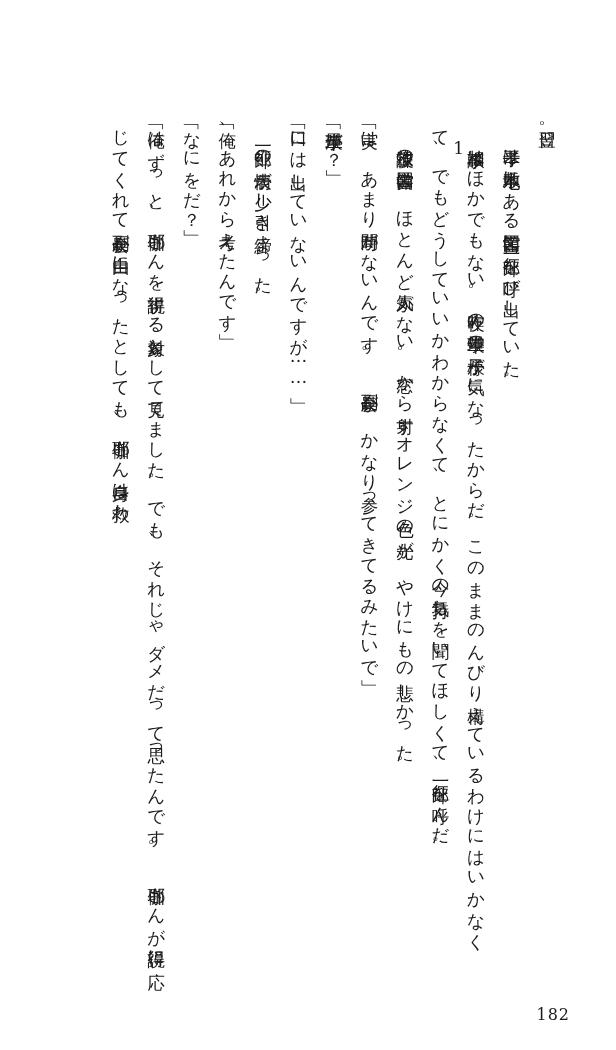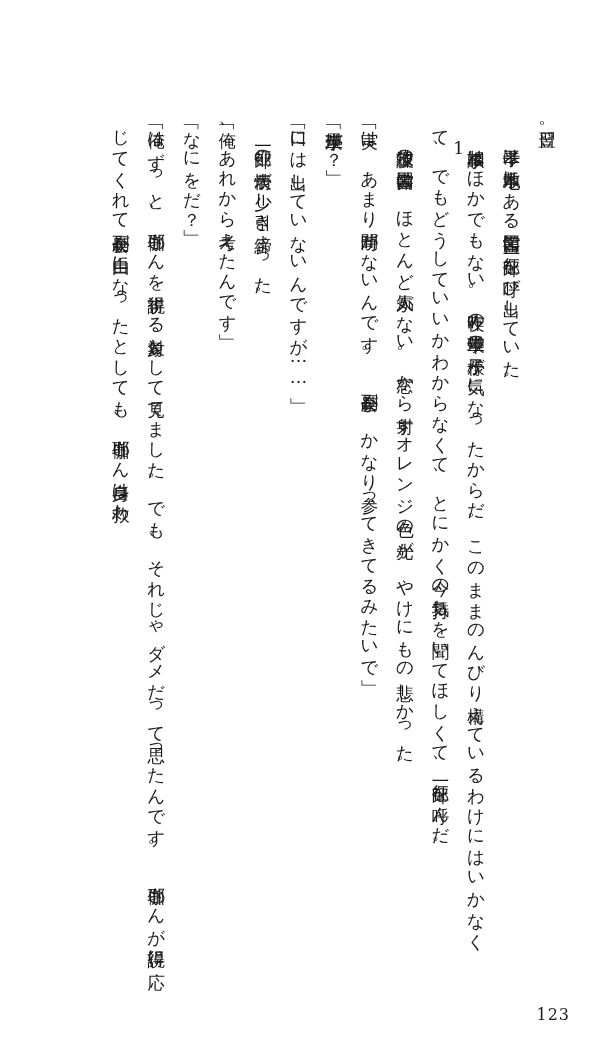--- a/index.html
+++ b/index.html
@@ -88,15 +88,15 @@
     <p>放課後の図書館は、ほとんど人気がない。窓から射すオレンジ色の光が、やけにもの悲しかった。</p>
     <p class="noindent">「実は、あまり時間がないんです。　副会長が、かなり参ってきてるみたいで」</p>
     <p class="noindent">「瑛里華が？」</p>
     <p class="noindent">「口には出していないんですが……」</p>
     <p>征一郎の表情が少し引き締まった。</p>
     <p class="noindent">「俺、あれから考えたんです」</p>
     <p class="noindent">「なにをだ？」</p>
     <p class="noindent">「俺はずっと、伽耶さんを説得する対象として見てました。でも、それじゃダメだって思ったんです。　伽耶さんが説得に応じてくれて副会長が自由になったとしても、伽耶さん自身は救わ</p>
   </div>
 
-  <div id="page-number">123</div>
+  <div id="page-number">182</div>
 
 </div>
 
 </body></html>

